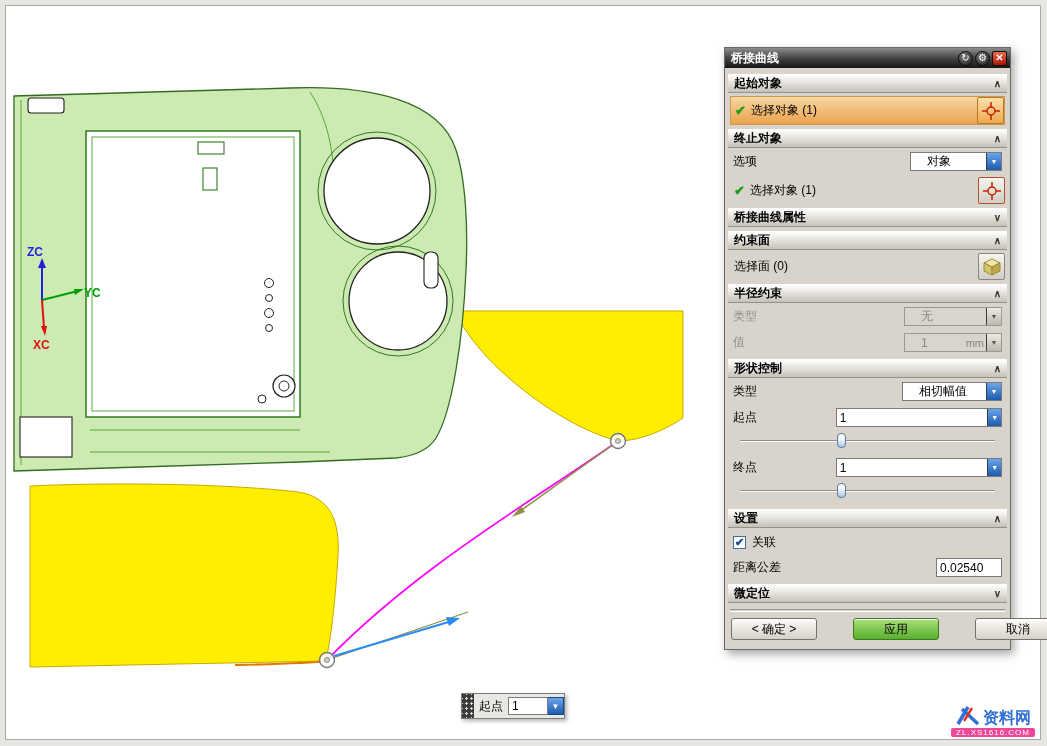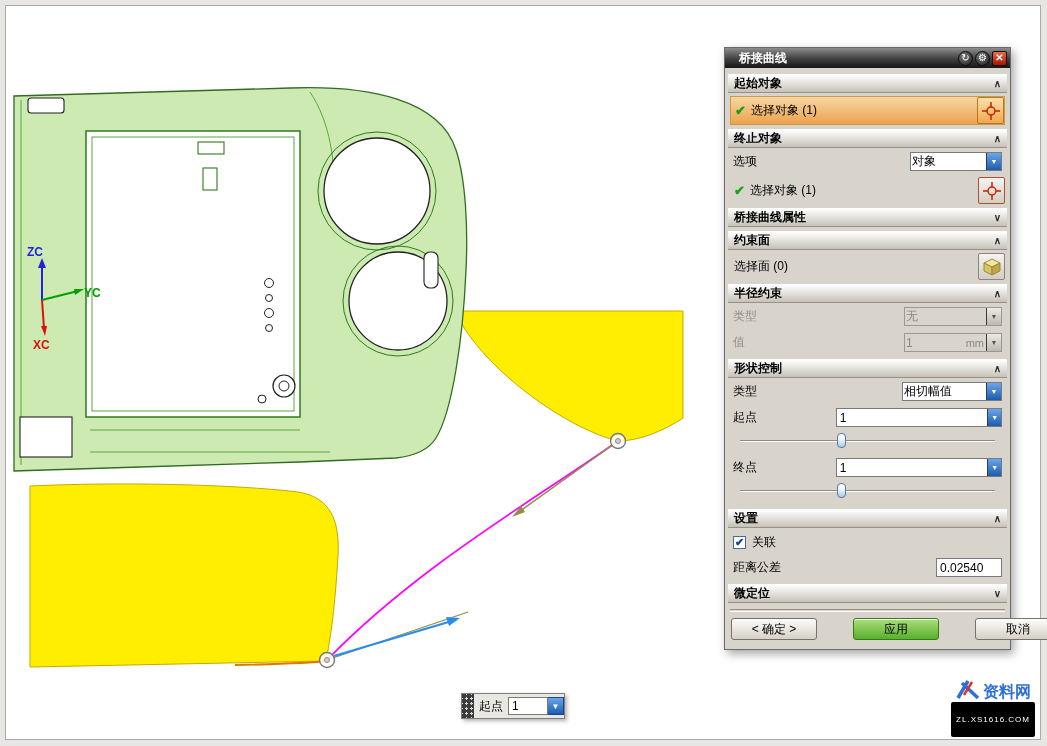--- a/index.html
+++ b/index.html
@@ -15,39 +15,39 @@
   .grip { width:12px; height:100%; background-color:#3c3c3c;
           background-image:radial-gradient(#d8d8d8 1px, transparent 1.4px); background-size:5px 5px; background-position:2px 2px; }
   .fi-label { font-size:12px; padding:0 5px; white-space:nowrap; }
   .fi-field { width:40px; height:18px; border:1px solid #7a7a7a; background:#fff; font-size:12px; padding:0 3px; font-family:inherit; }
   .spin-btn { width:16px; height:18px; background:linear-gradient(#6aa6e8,#1d5bb0); color:#fff; font-size:8px;
               display:flex; align-items:center; justify-content:center; border:1px solid #17477e; border-left:none; }
 
   
   .dialog { position:absolute; left:724px; top:47px; width:287px; background:#d8d4cc;
             border:1px solid #6a6a6a; box-shadow:3px 4px 9px rgba(0,0,0,.35); font-size:12px; }
-  .titlebar { height:20px; display:flex; align-items:center; padding:0 3px 0 14px; gap:2px;
+  .titlebar { height:20px; display:flex; align-items:center; padding:0 3px 0 6px; gap:2px;
               background:linear-gradient(180deg,#8d8d8d 0%,#3f3f3f 55%,#161616 100%); }
   .title-text { flex:1; color:#fff; font-weight:bold; font-size:12px; }
   .tb-icon { width:15px; height:15px; border-radius:50%; background:radial-gradient(circle at 35% 30%,#7a7a7a,#1c1c1c);
              color:#fff; font-size:10px; line-height:1; display:flex; align-items:center; justify-content:center; border:1px solid #0c0c0c; }
   .tb-icon.close { border-radius:2px; background:linear-gradient(#ee6a4a,#aa1400); font-weight:bold; font-size:10px; }
 
   .dlg-body { padding:2px 3px 4px; }
   .grp { height:19px; display:flex; align-items:center; justify-content:space-between; padding:0 6px; margin-top:4px;
          font-weight:bold; color:#000; background:linear-gradient(#ffffff,#c6c2b8);
          border-top:1px solid #fff; border-bottom:1px solid #96928a;text-align:center; }
   .hdr-arrow { font-size:10px; color:#333; font-weight:bold; }
 
   .row { display:flex; align-items:center; padding:4px 5px 3px; }
   .row .lbl { flex:1; }
   .lbl.dis { color:#938f85; }
 
   .field { display:flex; height:19px; border:1px solid #7a7a7a; background:#fff; align-items:center; }
-  .field .txt { flex:1; padding:0 1px; white-space:nowrap; overflow:hidden; }
+  .field .txt { flex:1; padding:0 16px; white-space:nowrap; overflow:hidden; }
   .field.dis { background:#d9d5cd; color:#8c887e; border-color:#9d998f; }
   .field .unit { color:#8c887e; padding-right:2px; font-size:11px; }
   .drop-btn { width:15px; height:17px; background:linear-gradient(#6aa6e8,#1d5bb0); color:#fff; font-size:7px;
               display:flex; align-items:center; justify-content:center; border-left:1px solid #3a3a3a; }
   .drop-btn.gray { background:linear-gradient(#eceae4,#bdb9af); color:#555; }
   .text-input { border:none; outline:none; width:100%; height:100%; font-size:12px; padding:0 3px; background:transparent; font-family:inherit; }
 
   .w92 { width:92px; } .w98 { width:98px; } .w100 { width:100px; } .flexfield { flex:1.6; } .w66 { width:66px; }
   .lblw { width:58px; flex:none; }
 
@@ -74,21 +74,21 @@
   .btn { min-width:86px; height:22px; display:flex; align-items:center; justify-content:center; font-size:12px;
          border:1px solid #76726a; border-radius:3px; background:linear-gradient(#fdfcf9,#d5d1c7); box-shadow:inset 0 1px 0 #fff; }
   .btn.apply { background:linear-gradient(#aade7a,#58b02e); border-color:#3a7a1a; }
 
   svg text { font-family:"Liberation Sans",sans-serif; font-weight:bold; font-size:12px; }
 
   
   .watermark { position:absolute; right:12px; bottom:9px; text-align:center; }
   .wm-top { display:flex; align-items:flex-end; gap:2px; justify-content:center; }
   .wm-site { color:#2f6fd6; font-size:16px; font-weight:bold; line-height:1; }
-  .wm-url { background:#000000; color:#fff; font-size:8px; padding:13px 5px; border-radius:2px; letter-spacing:1px; margin-top:2px; }
+  .wm-url { background:#ec4899; color:#fff; font-size:8px; padding:0 5px; border-radius:2px; letter-spacing:1px; margin-top:2px; }
 </style>
 </head>
 <body>
 
 <div class="canvas-bg"></div>
 
 <svg class="scene" viewBox="0 0 1047 746">
 
   <g>
     <path d="M455,311 L683,311 L683,418 C662,432 638,441 618,441 C574,430 520,392 488,358 C474,343 462,327 455,311 Z" fill="#ffee00" stroke="#c9a900" stroke-width="1"></path>

